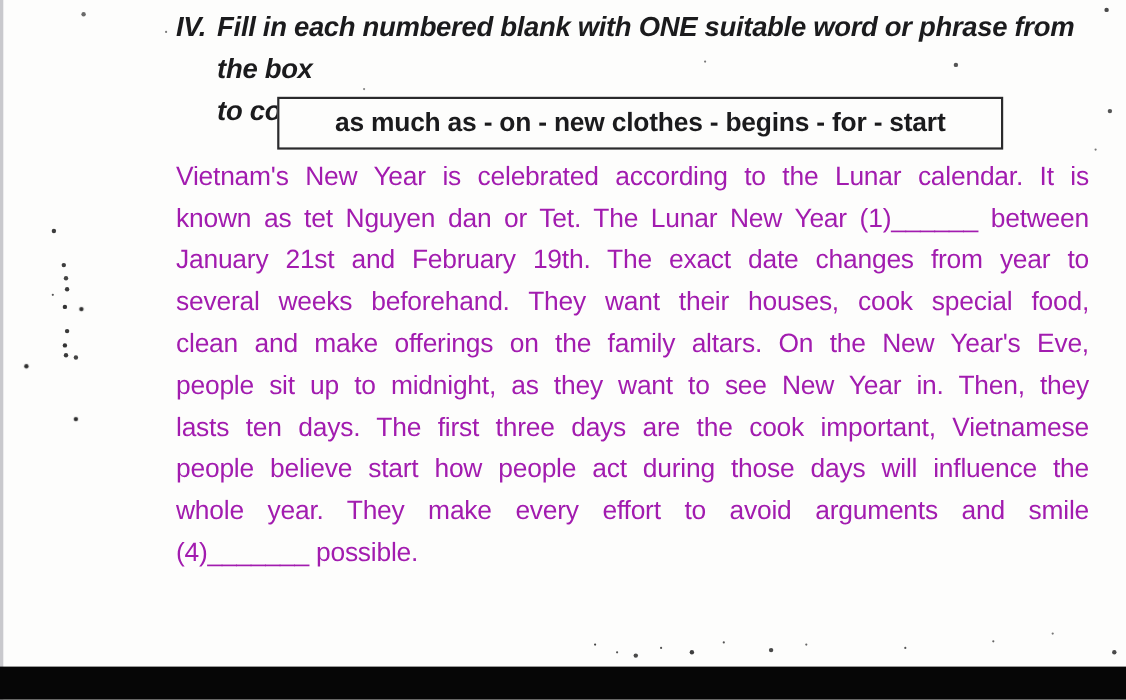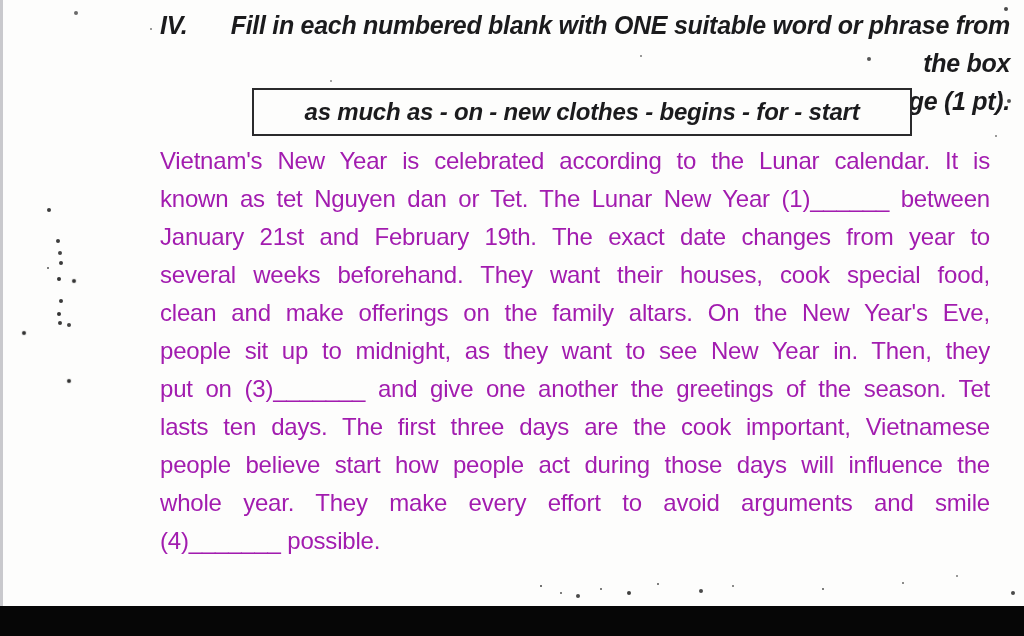--- a/index.html
+++ b/index.html
@@ -29,37 +29,35 @@
     position: absolute;
     left: 160px; top: 6px;
     width: 850px;
     display: flex;
     color: #1b1b1d;
     font-weight: bold;
     font-style: italic;
     font-size: 25px;
     line-height: 38px;
     letter-spacing: -0.3px;
-    text-align: right;
   }
   .h-num {
     flex: 0 0 auto;
     padding-right: 10px;
   }
   .word-box {
     position: absolute;
     left: 252px; top: 88px;
     width: 656px; height: 44px;
     border: 2px solid #2a2a2c;
     background: #fdfdfc;
     display: flex;
     align-items: center;
     justify-content: center;
     font-weight: bold;
-    font-style: italic;
     font-size: 24px;
     color: #1b1b1d;
     letter-spacing: -0.2px;
   }
   .passage {
     position: absolute;
     left: 160px; top: 142px;
     width: 830px;
     color: #a21caf;
     font-size: 24px;
@@ -144,21 +142,20 @@
     <span>as much as - on - new clothes - begins - for - start</span>
   </div>
 
   <div class="passage">
     <div class="pline">Vietnam's New Year is celebrated according to the Lunar calendar. It is</div>
     <div class="pline">known as tet Nguyen dan or Tet. The Lunar New Year (1)______ between</div>
     <div class="pline">January 21st and February 19th. The exact date changes from year to</div>
     <div class="pline">several weeks beforehand. They want their houses, cook special food,</div>
     <div class="pline">clean and make offerings on the family altars. On the New Year's Eve,</div>
     <div class="pline">people sit up to midnight, as they want to see New Year in. Then, they</div>
-    <div class="pline">put on (3)_______ and give one another the greetings of the season. Tet</div>
     <div class="pline">lasts ten days. The first three days are the cook important, Vietnamese</div>
     <div class="pline">people believe start how people act during those days will influence the</div>
     <div class="pline">whole year. They make every effort to avoid arguments and smile</div>
     <div class="pline last">(4)_______ possible.</div>
   </div>
 
   <div class="noise"></div>
 
   <div class="bottom-bar"></div>
 

